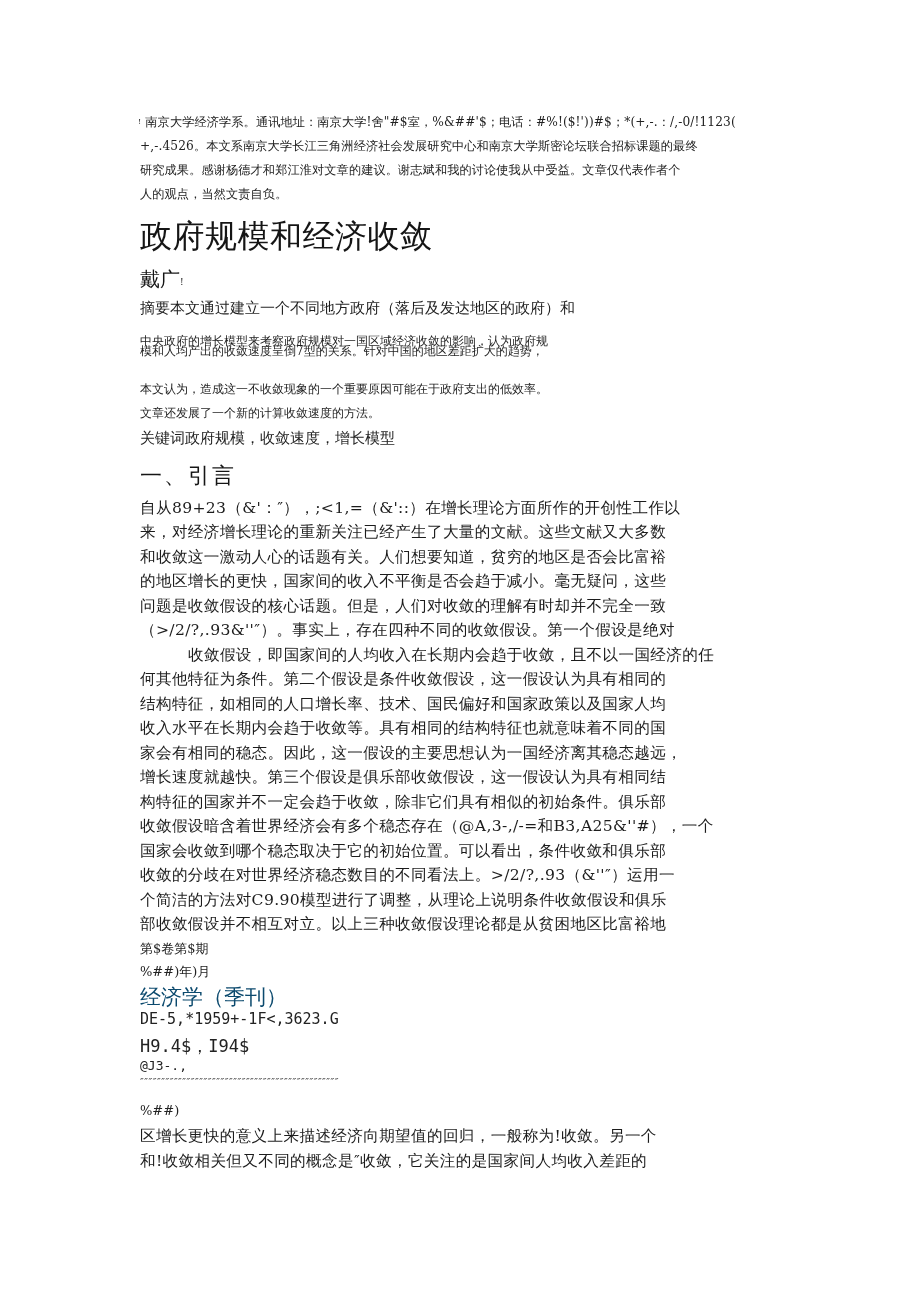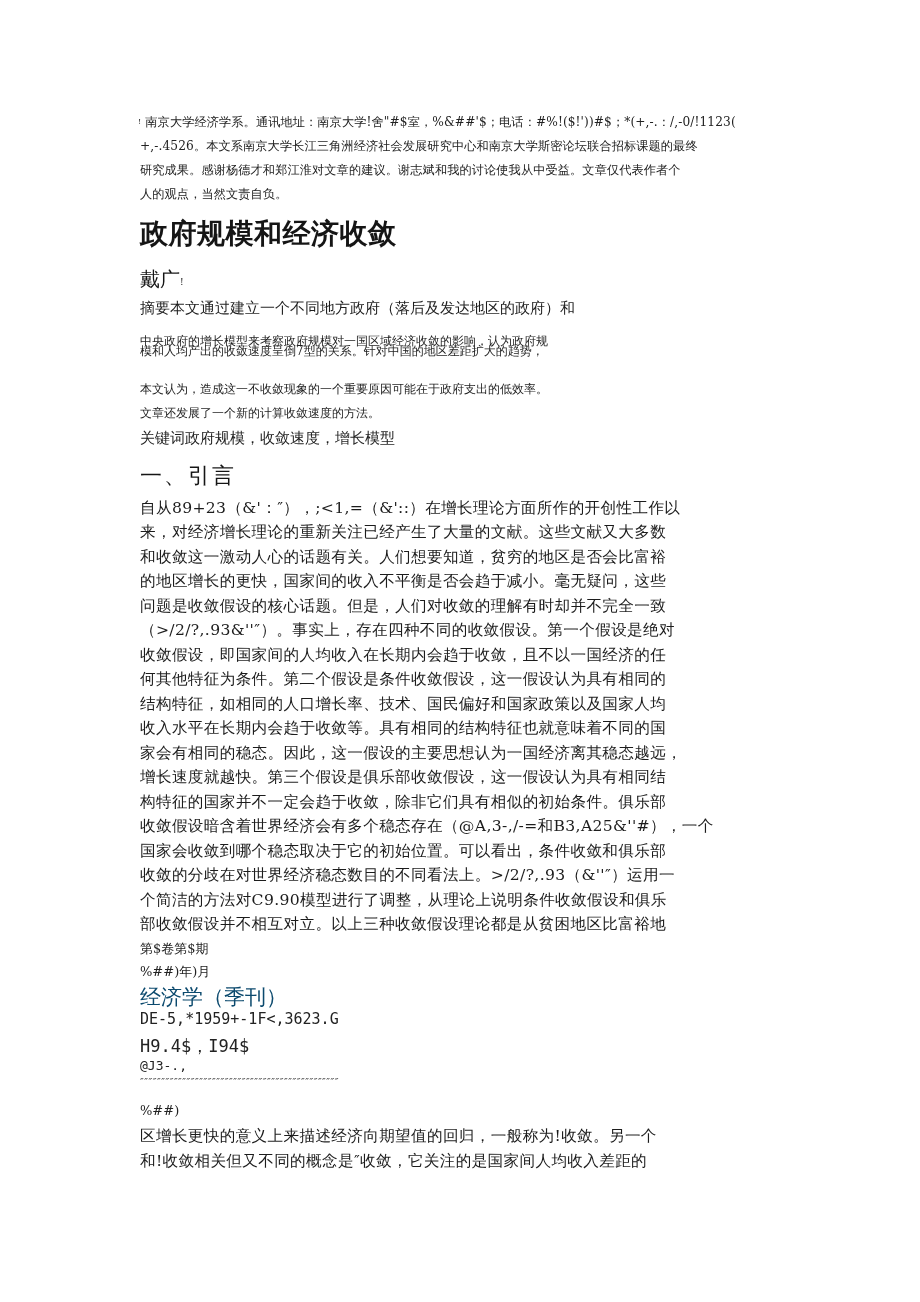--- a/index.html
+++ b/index.html
@@ -1,21 +1,21 @@
 <!DOCTYPE html>
 <html><head>
 <meta charset="utf-8">
 <style>
   html, body { margin: 0; padding: 0; background: #ffffff; }
   body { width: 920px; height: 1302px; position: relative; overflow: hidden;
          font-family: "DejaVu Serif", "Liberation Serif", serif; color: #1a1a1a; }
   .ln { position: absolute; left: 140px; white-space: nowrap; }
   .fn { font-size: 12.2px; color: #222; letter-spacing: 0.1px; }
   .fn-mark { font-size: 8px; vertical-align: 2px; }
-  .title { font-size: 28px; color: #151515; letter-spacing: 0.5px; font-weight: bold; }
+  .title { font-size: 32px; color: #151515; letter-spacing: 0.5px; }
   .author { font-size: 20px; color: #151515; }
   .author-mark { font-size: 9px; vertical-align: 1px; }
   .abs { font-size: 12px; color: #1e1e1e; }
   .kw { font-size: 15px; color: #1e1e1e; }
   .h2 { font-size: 22px; color: #151515; letter-spacing: 2px; }
   .body { font-size: 15.6px; color: #1c1c1c; letter-spacing: 0.35px; }
   .meta { font-size: 13px; color: #222; }
   .meta-big { font-size: 21px; color: #0c4a6e; }
   .meta-mono { font-family: "DejaVu Sans Mono", "Liberation Mono", monospace; font-size: 15px; color:#222; }
   .quotes { font-size: 10px; letter-spacing: 0.5px; color: #333; font-style: italic; }
@@ -44,21 +44,21 @@
 
 <div class="ln h2" style="top:461px;">一、引言</div>
 
 <div>
   <div class="ln body" style="top:498px;">自从89+23（&amp;'：″），;&lt;1,=（&amp;'::）在增长理论方面所作的开创性工作以</div>
   <div class="ln body" style="top:522px;">来，对经济增长理论的重新关注已经产生了大量的文献。这些文献又大多数</div>
   <div class="ln body" style="top:547px;">和收敛这一激动人心的话题有关。人们想要知道，贫穷的地区是否会比富裕</div>
   <div class="ln body" style="top:571px;">的地区增长的更快，国家间的收入不平衡是否会趋于减小。毫无疑问，这些</div>
   <div class="ln body" style="top:596px;">问题是收敛假设的核心话题。但是，人们对收敛的理解有时却并不完全一致</div>
   <div class="ln body" style="top:620px;">（&gt;/2/?,.93&amp;''″）。事实上，存在四种不同的收敛假设。第一个假设是绝对</div>
-  <div class="ln body" style="top:645px;">收敛假设，即国家间的人均收入在长期内会趋于收敛，且不以一国经济的任</div>
+  <div class="ln body" style="top:645px;margin-left:48px;">收敛假设，即国家间的人均收入在长期内会趋于收敛，且不以一国经济的任</div>
   <div class="ln body" style="top:669px;text-align:center;">何其他特征为条件。第二个假设是条件收敛假设，这一假设认为具有相同的</div>
   <div class="ln body" style="top:694px;">结构特征，如相同的人口增长率、技术、国民偏好和国家政策以及国家人均</div>
   <div class="ln body" style="top:718px;">收入水平在长期内会趋于收敛等。具有相同的结构特征也就意味着不同的国</div>
   <div class="ln body" style="top:743px;">家会有相同的稳态。因此，这一假设的主要思想认为一国经济离其稳态越远，</div>
   <div class="ln body" style="top:767px;">增长速度就越快。第三个假设是俱乐部收敛假设，这一假设认为具有相同结</div>
   <div class="ln body" style="top:792px;">构特征的国家并不一定会趋于收敛，除非它们具有相似的初始条件。俱乐部</div>
   <div class="ln body" style="top:816px;">收敛假设暗含着世界经济会有多个稳态存在（@A,3-,/-=和B3,A25&amp;''#），一个</div>
   <div class="ln body" style="top:841px;">国家会收敛到哪个稳态取决于它的初始位置。可以看出，条件收敛和俱乐部</div>
   <div class="ln body" style="top:865px;">收敛的分歧在对世界经济稳态数目的不同看法上。&gt;/2/?,.93（&amp;''″）运用一</div>
   <div class="ln body" style="top:890px;">个简洁的方法对C9.90模型进行了调整，从理论上说明条件收敛假设和俱乐</div>

